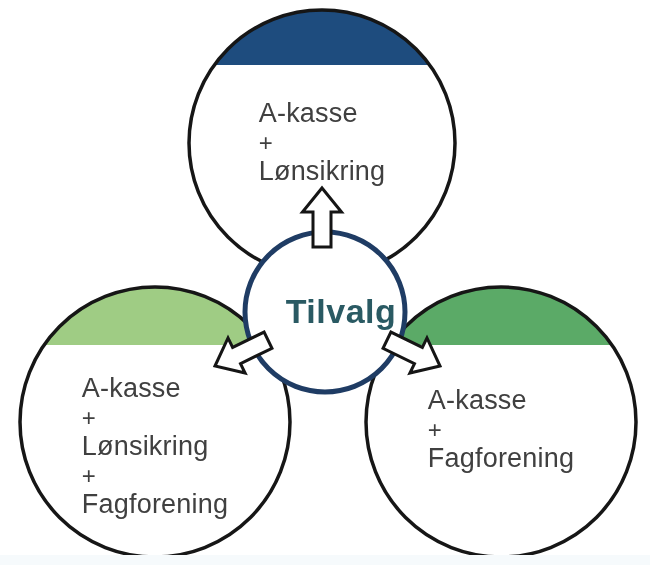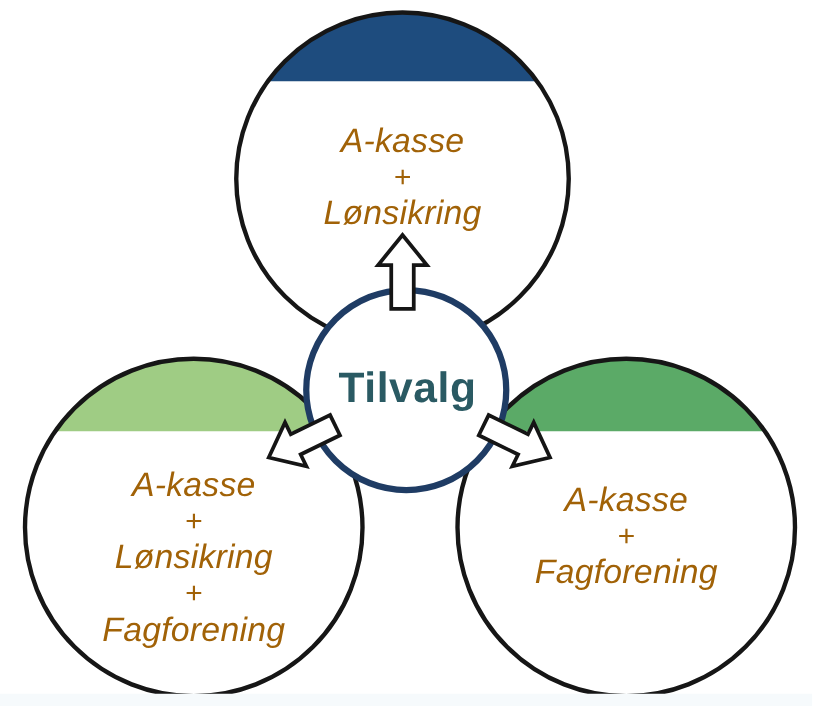--- a/index.html
+++ b/index.html
@@ -16,27 +16,26 @@
     overflow: hidden;
   }
   .diagram-svg {
     position: absolute;
     left: 0;
     top: 0;
   }
   .node-text {
     position: absolute;
     transform: translate(-50%, -50%);
-    text-align: center;
-    color: #a16207;
+    text-align: left;
+    color: #404040;
     font-size: 27px;
     line-height: 29px;
     letter-spacing: 0.2px;
     white-space: nowrap;
-    font-style: italic;
   }
   .node-text .plus {
     font-size: 24px;
     line-height: 29px;
   }
   .center-label {
     position: absolute;
     transform: translate(-50%, -50%);
     color: #2a5a63;
     font-size: 34px;
@@ -96,21 +95,21 @@
     <use href="#arrow-shape" transform="translate(215,366) rotate(-116)" fill="#ffffff" stroke="#151515" stroke-width="3" stroke-linejoin="miter"></use>
     <use href="#arrow-shape" transform="translate(440,366) rotate(116)" fill="#ffffff" stroke="#151515" stroke-width="3" stroke-linejoin="miter"></use>
   </svg>
 
   <div class="node-text" style="left:322px; top:142px;">
     <div>A-kasse</div>
     <div class="plus">+</div>
     <div>Lønsikring</div>
   </div>
 
-  <div class="center-label" style="left:326px; top:311px;">Tilvalg</div>
+  <div class="center-label" style="left:341px; top:311px;">Tilvalg</div>
 
   <div class="node-text" style="left:155px; top:446px;">
     <div>A-kasse</div>
     <div class="plus">+</div>
     <div>Lønsikring</div>
     <div class="plus">+</div>
     <div>Fagforening</div>
   </div>
 
   <div class="node-text" style="left:501px; top:429px;">

